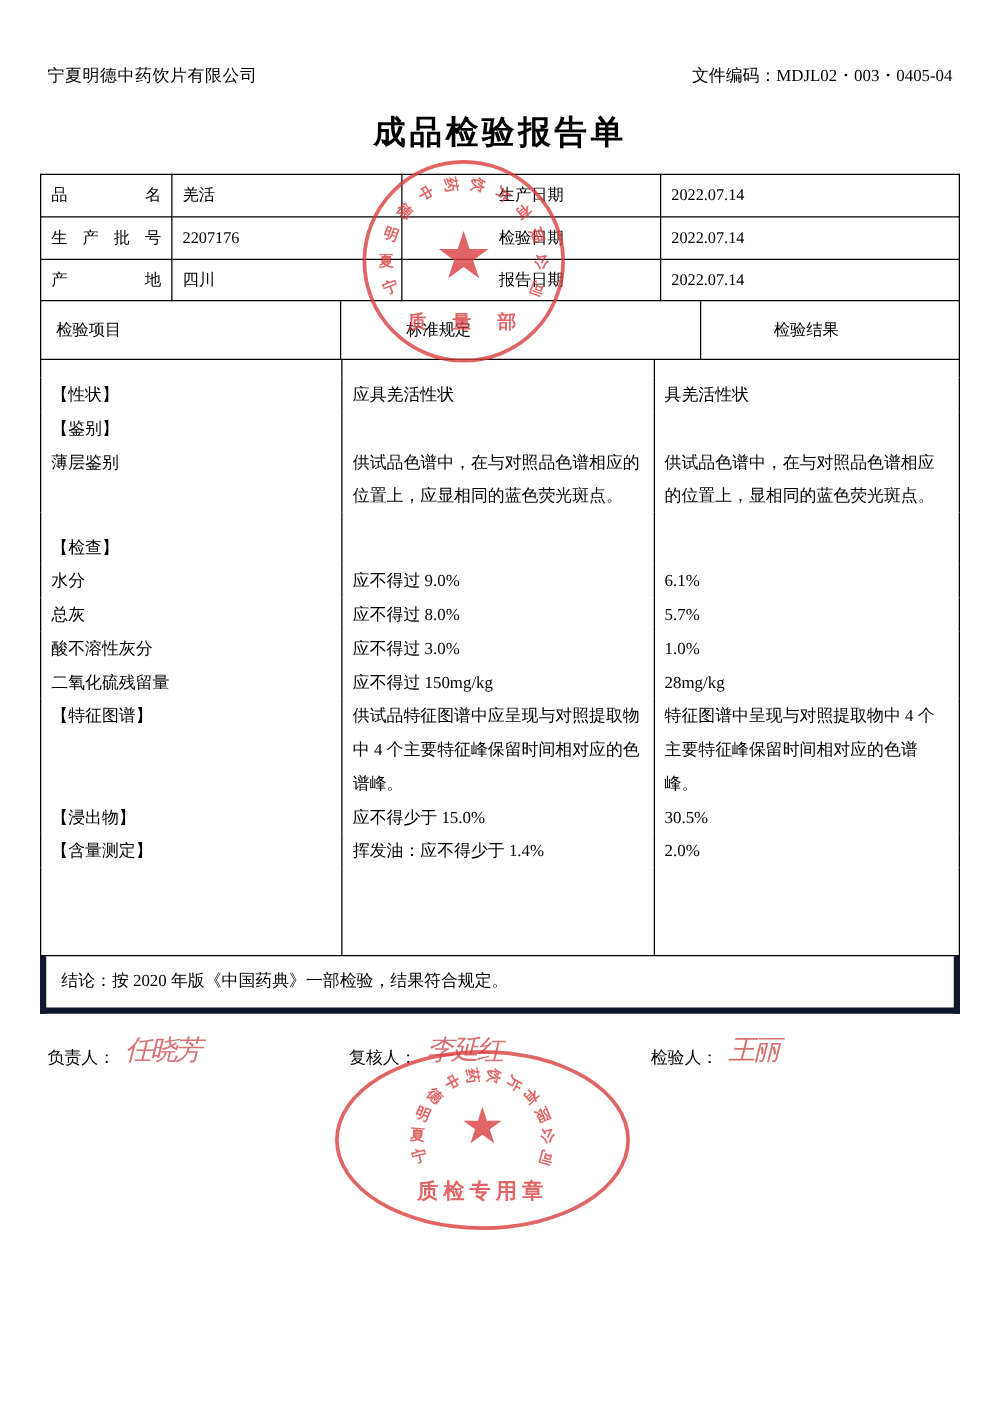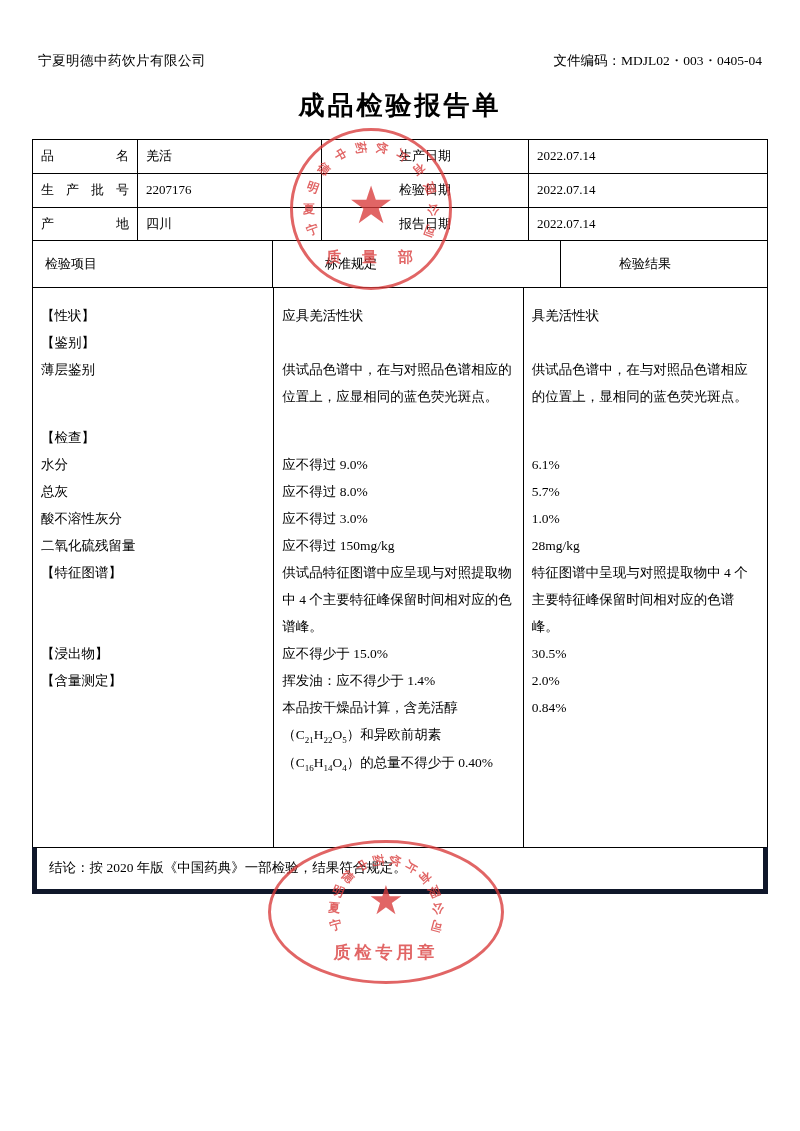--- a/index.html
+++ b/index.html
@@ -309,36 +309,45 @@
       <td class="c-std">应不得少于 15.0%</td>
       <td class="c-res">30.5%</td>
     </tr>
 
     <tr>
       <td class="c-item section">【含量测定】</td>
       <td class="c-std">挥发油：应不得少于 1.4%</td>
       <td class="c-res">2.0%</td>
     </tr>
 
-    <tr>
-      <td class="c-item"></td>
-      <td class="c-std wrap">本品按干燥品计算，含羌活醇（C<span class="sub">21</span>H<span class="sub">22</span>O<span class="sub">5</span>）和异欧前胡素（C<span class="sub">16</span>H<span class="sub">14</span>O<span class="sub">4</span>）的总量不得少于 0.40%</td>
-      <td class="c-res">0.84%</td>
-    </tr>
 
     <tr class="spacer">
           <td class="c-item" style="height:70px"></td>
           <td class="c-std"></td>
           <td class="c-res"></td>
         </tr>
   </tbody>
     </table>
 
   <div class="concl">结论：按 2020 年版《中国药典》一部检验，结果符合规定。</div>
 
+  <div class="sigrow">
+    <div class="sigcell">
+      <span class="sig-label">负责人：</span>
+      <span class="sig-hand">任晓芳</span>
+    </div>
+    <div class="sigcell">
+      <span class="sig-label">复核人：</span>
+      <span class="sig-hand">李延红</span>
+    </div>
+    <div class="sigcell">
+      <span class="sig-label">检验人：</span>
+      <span class="sig-hand">王丽</span>
+    </div>
+  </div>
 
   <div class="stamp" id="stamp-top">
     <div class="ring-text">
         <span style="transform: rotate(-110deg) translate(0px, -62px) rotate(90deg) translate(-50%, -50%);">宁</span>
         <span style="transform: rotate(-90deg) translate(0px, -62px) rotate(90deg) translate(-50%, -50%);">夏</span>
         <span style="transform: rotate(-70deg) translate(0px, -62px) rotate(90deg) translate(-50%, -50%);">明</span>
         <span style="transform: rotate(-50deg) translate(0px, -62px) rotate(90deg) translate(-50%, -50%);">德</span>
         <span style="transform: rotate(-30deg) translate(0px, -62px) rotate(90deg) translate(-50%, -50%);">中</span>
         <span style="transform: rotate(-10deg) translate(0px, -62px) rotate(90deg) translate(-50%, -50%);">药</span>
         <span style="transform: rotate(10deg) translate(0px, -62px) rotate(90deg) translate(-50%, -50%);">饮</span>

